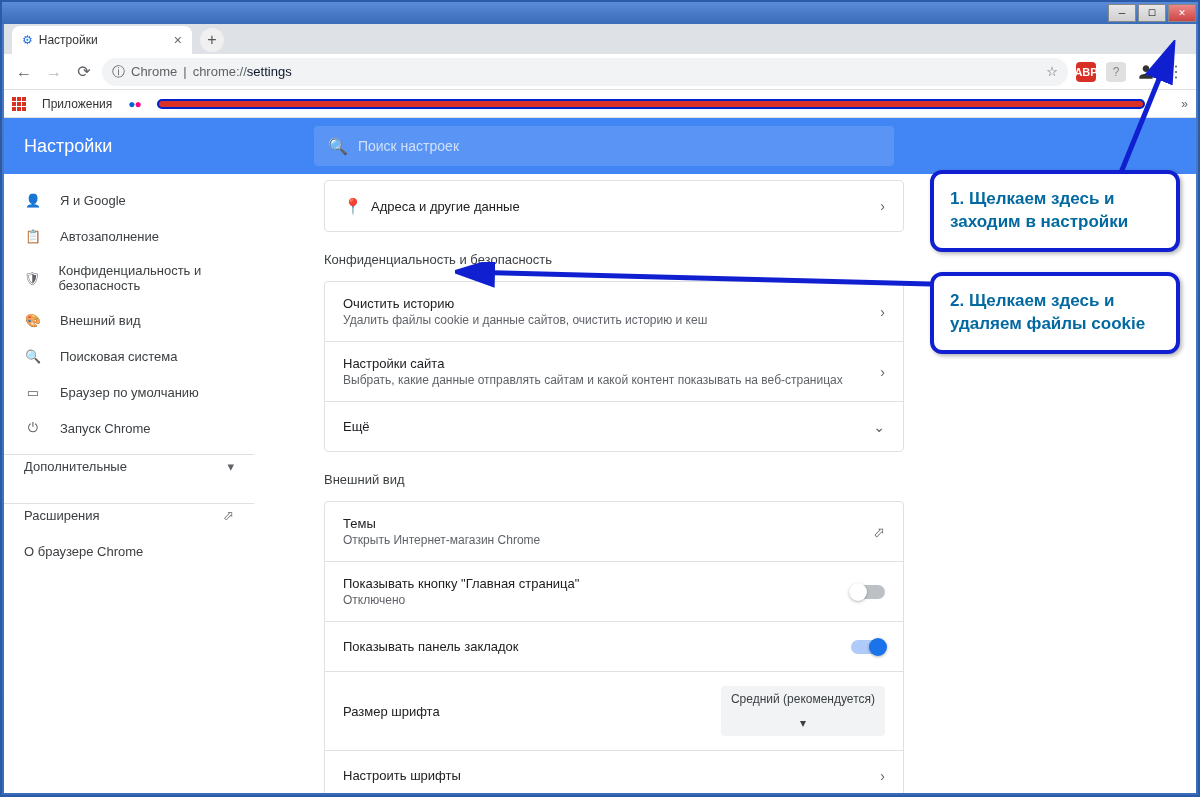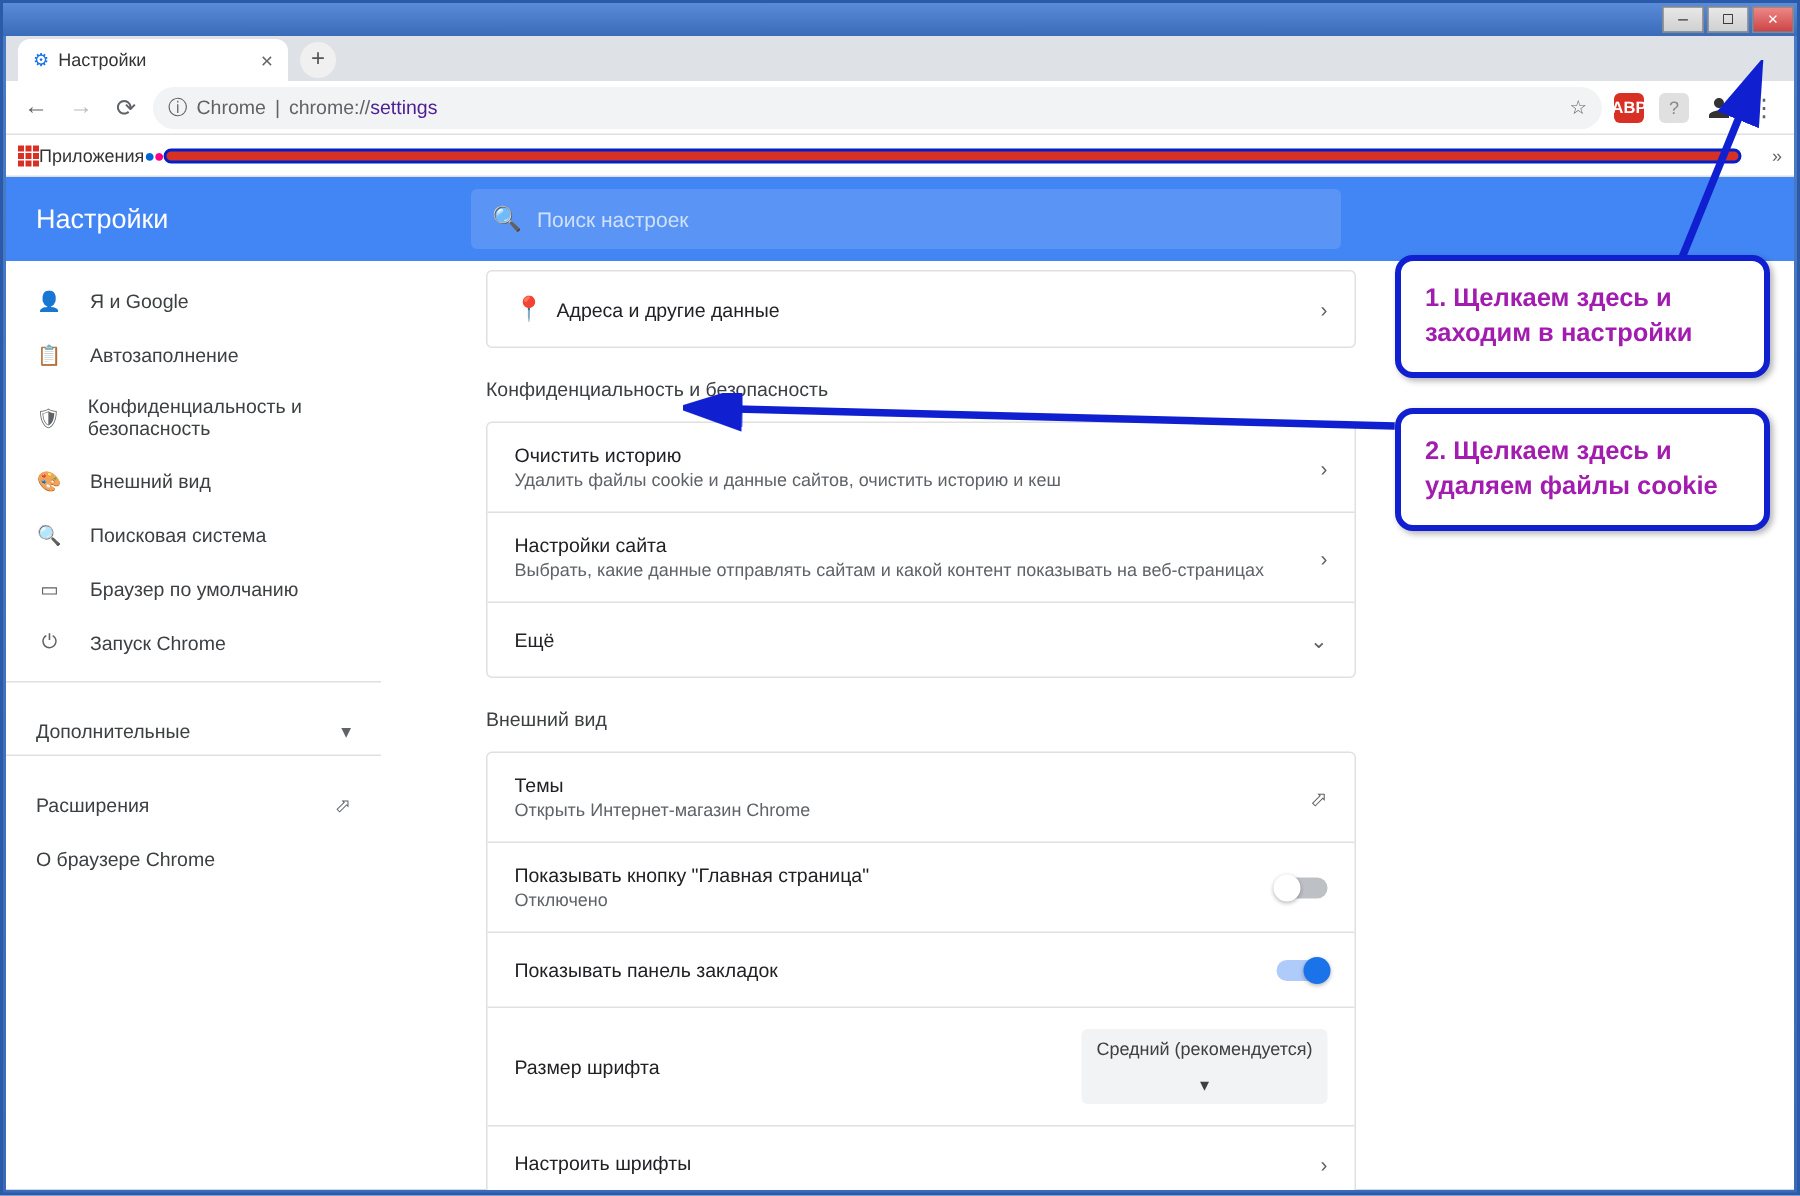--- a/index.html
+++ b/index.html
@@ -85,34 +85,34 @@
     height: 28px;
     background: #f1f3f4;
     border-radius: 14px;
     display: flex;
     align-items: center;
     padding: 0 10px;
     font-size: 13px;
     color: #5f6368;
     gap: 6px;
   }
-  .addressbar .url-dark { color: #4c1d95; }
+  .addressbar .url-dark { color: #0f172a; }
   .toolbar-icon { width: 24px; height: 24px; display: flex; align-items: center; justify-content: center; cursor: pointer; }
   .abp-icon { width: 20px; height: 20px; background: #d93025; border-radius: 4px; color: #fff; font-size: 11px; font-weight: bold; display: flex; align-items: center; justify-content: center; }
   .help-icon { width: 20px; height: 20px; background: #e0e0e0; border-radius: 4px; color: #888; font-size: 12px; display: flex; align-items: center; justify-content: center; }
   .profile-icon svg { width: 20px; height: 20px; fill: #333; }
   .menu-icon { font-size: 16px; color: #5f6368; }
   .bookmarks-bar {
     height: 28px;
     background: #fff;
     border-bottom: 1px solid #e0e0e0;
     display: flex;
     align-items: center;
     padding: 0 8px;
-    gap: 0;
+    gap: 16px;
     font-size: 12px;
     color: #333;
   }
   .apps-icon { display: grid; grid-template-columns: repeat(3,4px); grid-template-rows: repeat(3,4px); gap: 1px; }
   .apps-icon span { background: #d93025; width: 4px; height: 4px; }
   .red-bar { flex: 1; height: 10px; background: #d93025; border: 2px solid #0020c8; border-radius: 6px; margin-right: 20px; }
   .settings-app {
     flex: 1;
     display: flex;
     flex-direction: column;
@@ -161,21 +161,21 @@
     font-size: 13px;
     color: #3c4043;
     cursor: pointer;
   }
   .sidebar-item.multi { height: 48px; }
   .sidebar-item .icon { width: 18px; color: #5f6368; display: flex; justify-content: center; }
   .sidebar-sep { height: 1px; background: #e0e0e0; margin: 8px 0 4px 0; }
   .sidebar-extra {
     height: 36px;
     display: flex;
-    align-items: flex-end;
+    align-items: flex-start;
     padding: 0 20px;
     font-size: 13px;
     color: #3c4043;
     cursor: pointer;
   }
   .sidebar-extra .ext-icon { margin-left: auto; color: #5f6368; }
   .main {
     flex: 1;
     overflow-y: auto;
     padding: 0 0 20px 70px;
@@ -222,21 +222,21 @@
     display: flex; align-items: center; gap: 10px; flex-direction: column;
   }
   .annotation {
     position: absolute;
     background: #fff;
     border: 4px solid #1020d0;
     border-radius: 12px;
     padding: 14px 16px;
     font-size: 17px;
     font-weight: bold;
-    color: #a21caf;
+    color: #0369a1;
     box-shadow: 2px 2px 4px rgba(0,0,0,.3);
     width: 250px;
     line-height: 1.35;
   }
   .arrow { position: absolute; pointer-events: none; }
   .star-icon { color: #5f6368; margin-left: auto; }
 </style>
 </head>
 <body>
 

